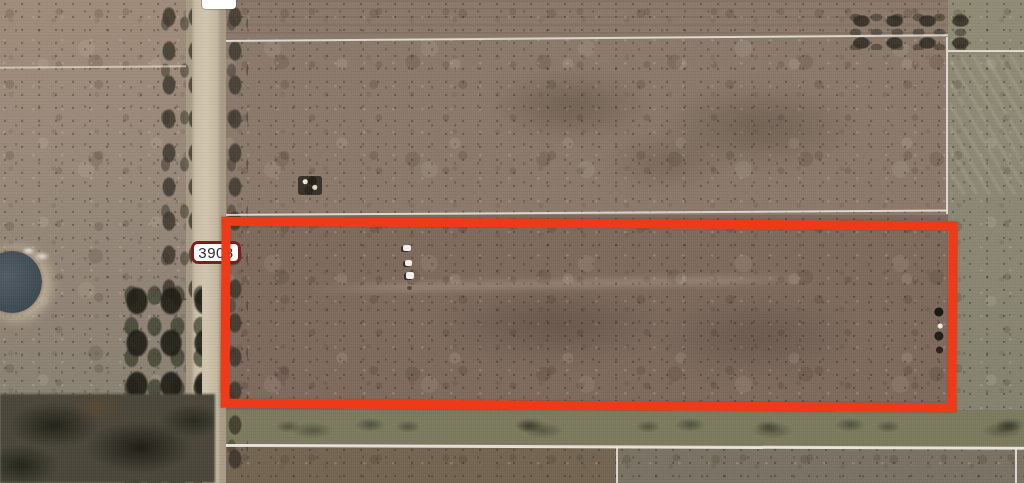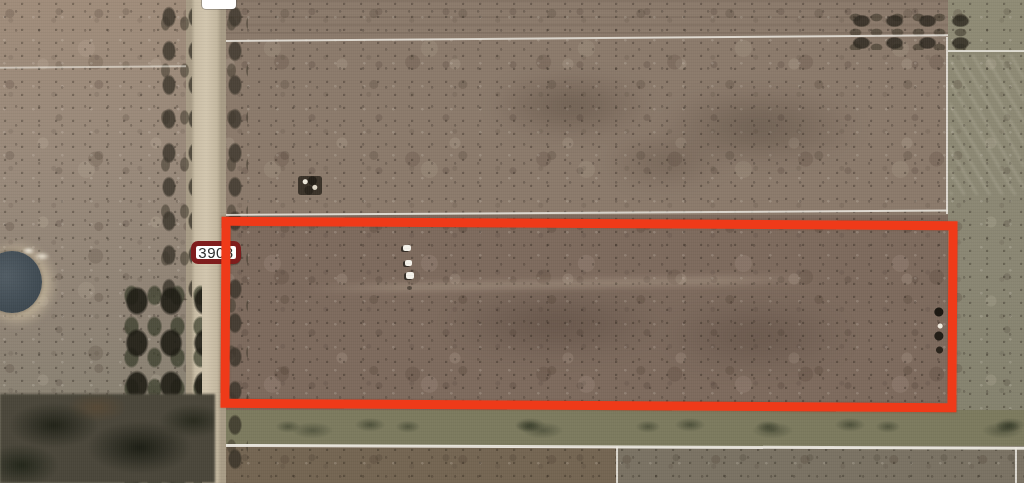--- a/index.html
+++ b/index.html
@@ -133,21 +133,21 @@
   
   #grain{left:0;top:0;width:1024px;height:483px;z-index:3;pointer-events:none;
     background:
       repeating-linear-gradient(0deg, rgba(0,0,0,.03) 0 1px, transparent 1px 3px),
       repeating-linear-gradient(90deg, rgba(255,255,255,.025) 0 1px, transparent 1px 2px);}
 
   
   #road-marker-top{left:202px;top:0;width:34px;height:9px;z-index:4;background:#fff;
     border-radius:0 0 4px 4px;box-shadow:0 0 0 1px rgba(70,70,70,.35);}
   #road-marker{left:191px;top:241px;width:50px;height:23px;z-index:5;background:#fff;
-    border:5px solid #7f1d1d;border-radius:7px;display:flex;align-items:center;justify-content:center;
+    border:3px solid #7f1d1d;border-radius:7px;display:flex;align-items:center;justify-content:center;
     font-size:15px;font-weight:500;color:#2f2f2f;letter-spacing:.5px;}
   #red-boundary{left:221px;top:219px;width:736px;height:191px;z-index:6;
     border:9px solid var(--boundary,#ef3a19);
     transform:rotate(0.35deg);
     box-shadow:0 0 2px rgba(120,30,10,.4), inset 0 0 2px rgba(120,30,10,.3);}
 </style>
 </head>
 <body>
 
 <div id="stage" style="--boundary: #ef3a19; --pline: #ece9e0; --upper-field: #8b7a6b; --subject-field: #7d6a5d; --left-field: #99897a; --right-field: #8a8673; --road: #cdc1a9; --pond: #46515a; --trees: #2c2e23; --grass-strip: #7c7a5e; --bottom-field: #746552;">

